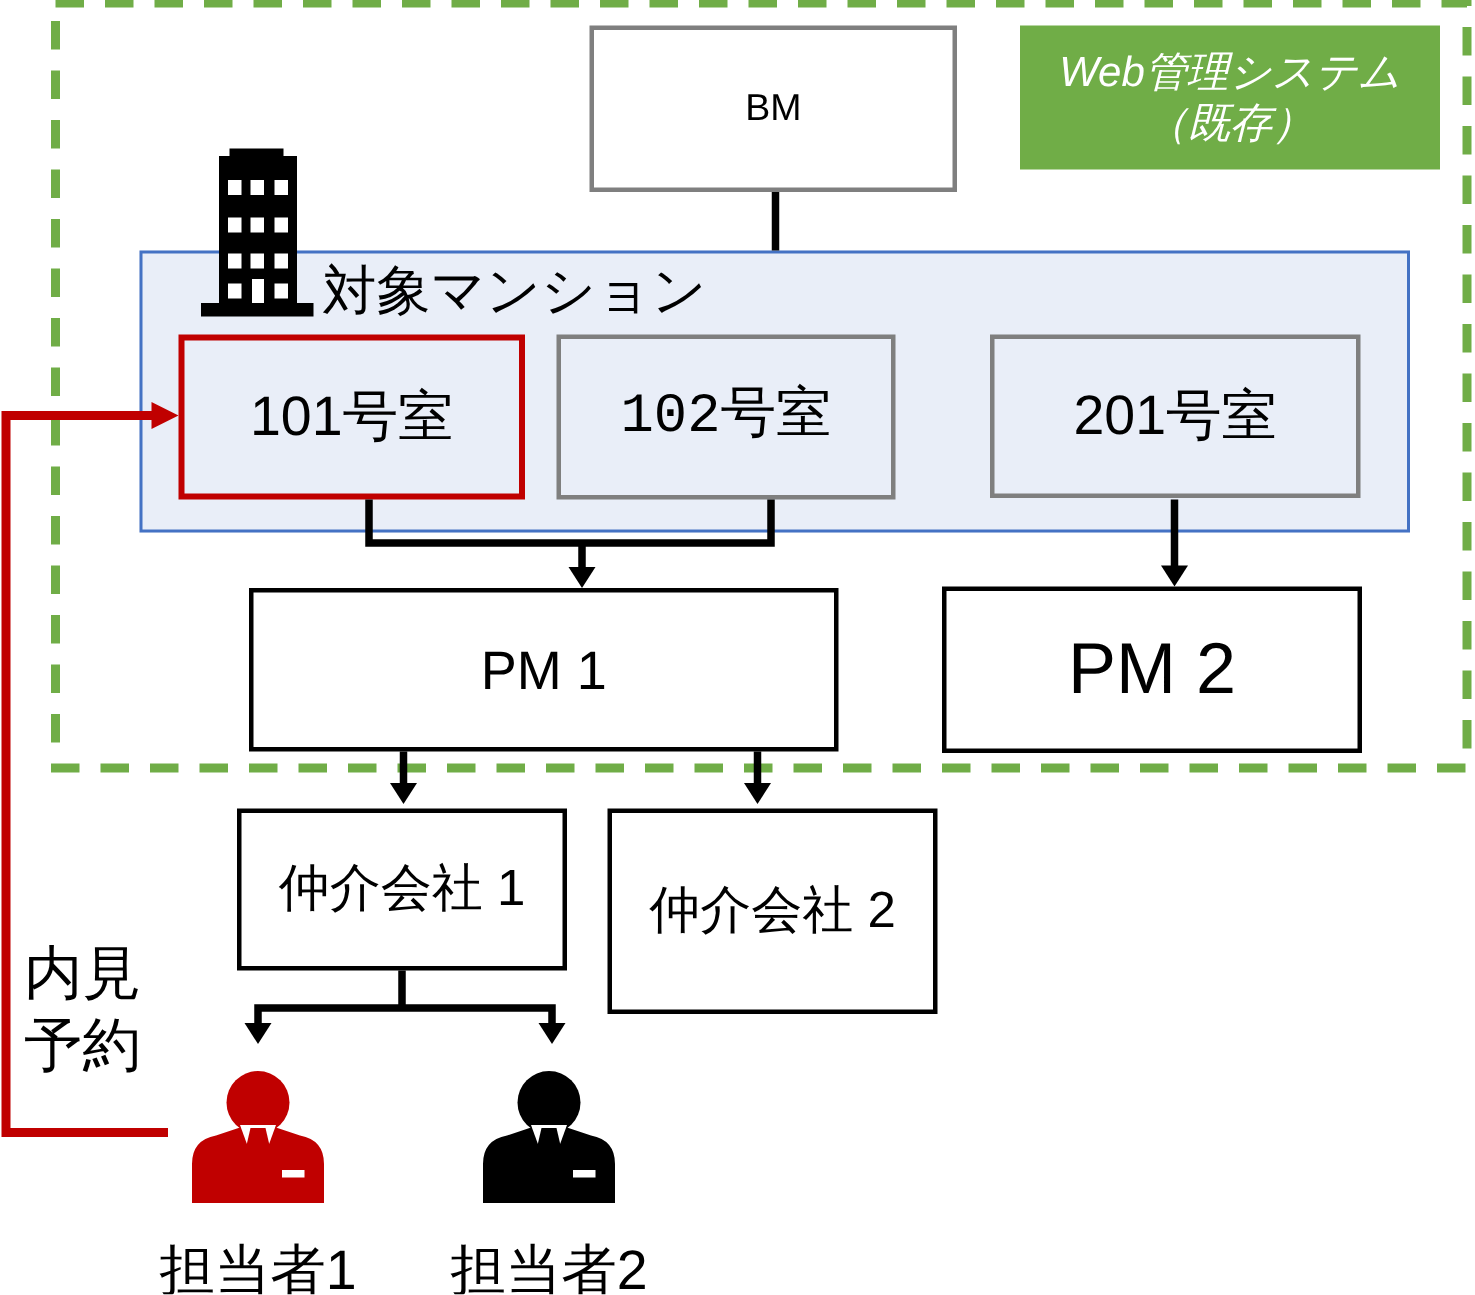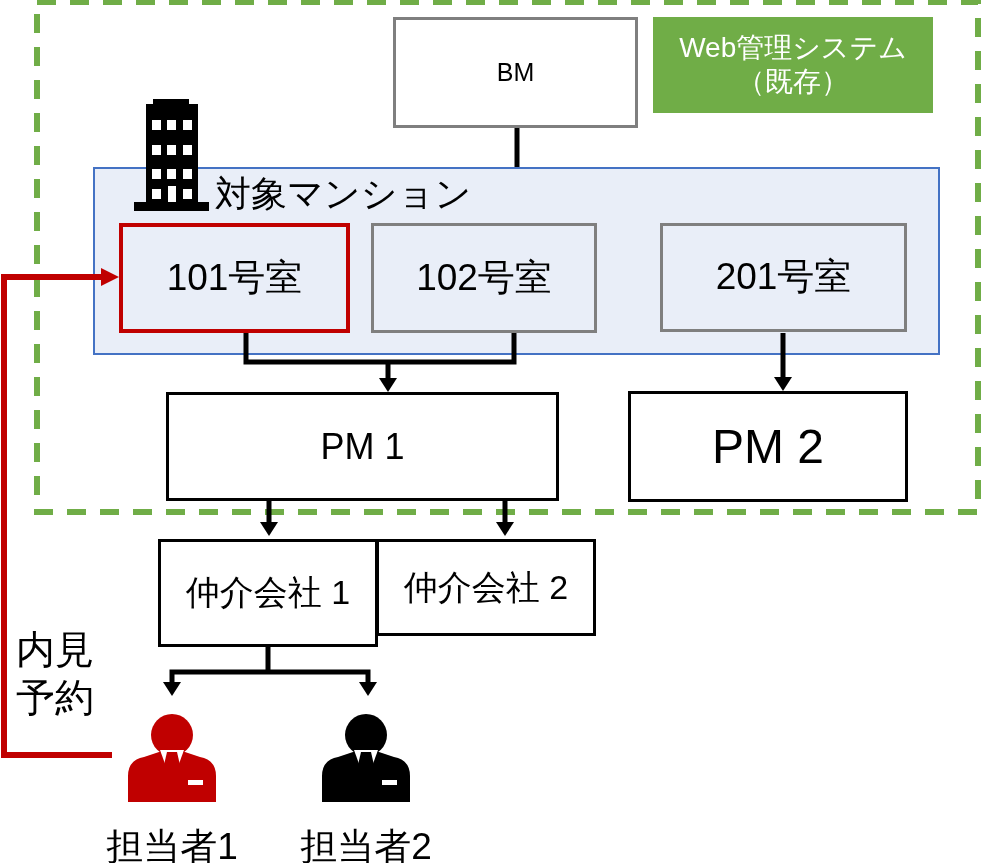--- a/index.html
+++ b/index.html
@@ -8,40 +8,40 @@
     font-family:"Liberation Sans","DejaVu Sans",sans-serif;color:#000;
   }
   #overlay{position:absolute;left:0;top:0;width:983px;height:863px;pointer-events:none;}
   .box{
     position:absolute;box-sizing:border-box;display:flex;align-items:center;justify-content:center;
     text-align:center;background:#fff;line-height:1.15;
   }
   
   .bm-box{left:393px;top:17px;width:245px;height:111px;border:3px solid #7F7F7F;font-size:25px;}
   .system-box{
-    left:653px;top:17px;width:280px;height:96px;background:#70AD47;color:#fff;
-    font-size:28px;line-height:34px;flex-direction:column;border:none;
+    left:680px;top:17px;width:280px;height:96px;background:#70AD47;color:#fff;
+    font-size:28px;line-height:34px;flex-direction:column;border:none;font-style:italic;
   }
   
   .mansion-box{left:93px;top:167px;width:847px;height:188px;background:#E9EEF8;border:2px solid #4472C4;}
   .mansion-label{
     position:absolute;left:215px;top:176px;font-size:36px;line-height:1.0;background:transparent;
     width:auto;height:auto;display:block;text-align:left;
   }
   .room{top:223px;height:110px;background:#E9EEF8;font-size:37px;}
   .room-101{left:119px;width:231px;border:4px solid #C00000;}
-  .room-102{left:371px;width:226px;border:3px solid #7F7F7F;}
+  .room-102{left:371px;width:226px;border:3px solid #7F7F7F;font-family:Liberation Mono, monospace;}
   .room-201{left:660px;width:247px;height:109px;border:3px solid #7F7F7F;text-align:center;}
   
   .pm1-box{left:166px;top:392px;width:393px;height:109px;border:3px solid #000;font-size:36px;}
   .pm2-box{left:628px;top:391px;width:280px;height:111px;border:3px solid #000;font-size:48px;}
   
   .agency{top:539px;width:220px;border:3px solid #000;font-size:34px;}
   .agency-1{left:158px;height:108px;}
-  .agency-2{left:376px;height:97px;text-align:right;}
+  .agency-2{left:405px;height:137px;text-align:right;}
   
   .agent-label{
     position:absolute;top:822px;width:160px;font-size:37px;text-align:center;background:transparent;
     display:block;height:auto;
   }
   .agent-1-label{left:92px;}
   .agent-2-label{left:286px;}
   .annotation{
     position:absolute;left:16px;top:626px;font-size:39px;line-height:48px;background:transparent;
     display:block;width:auto;height:auto;text-align:left;

